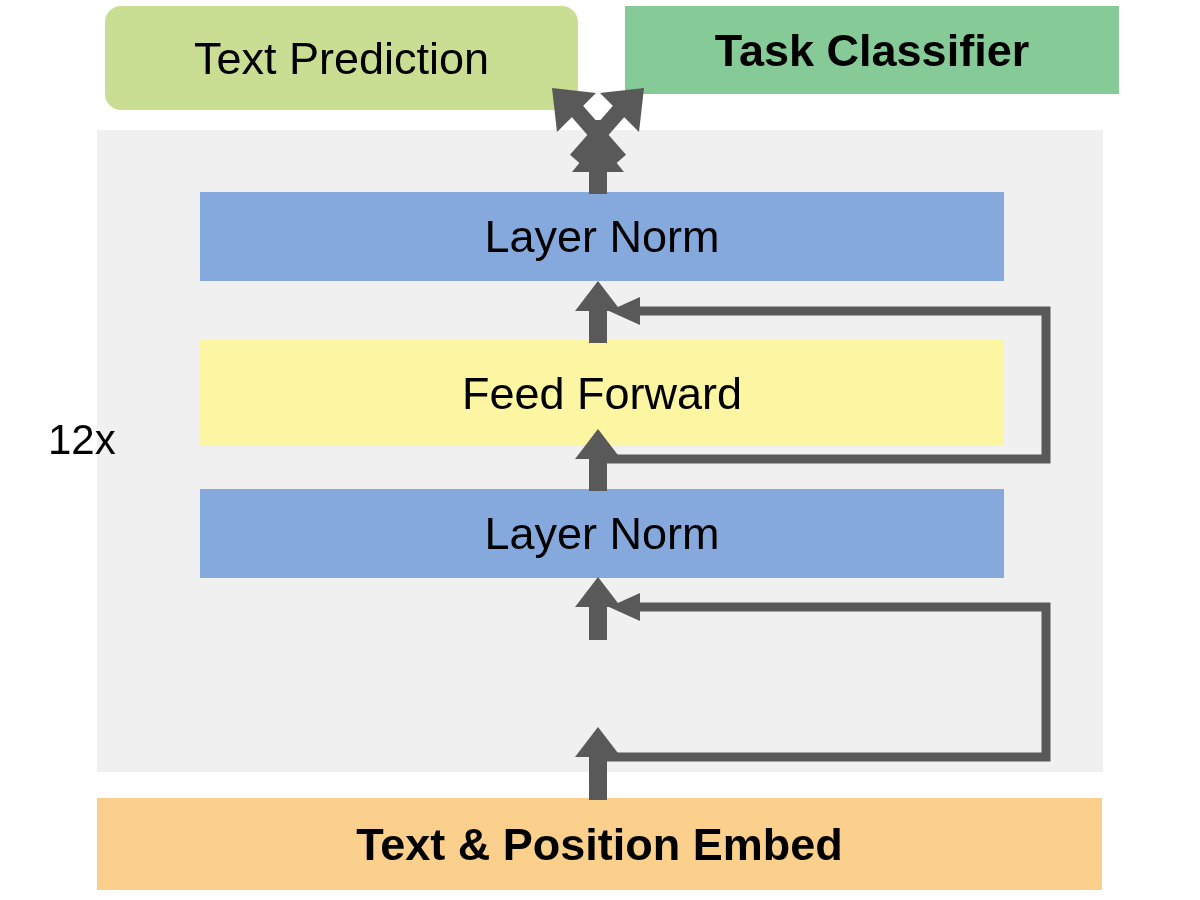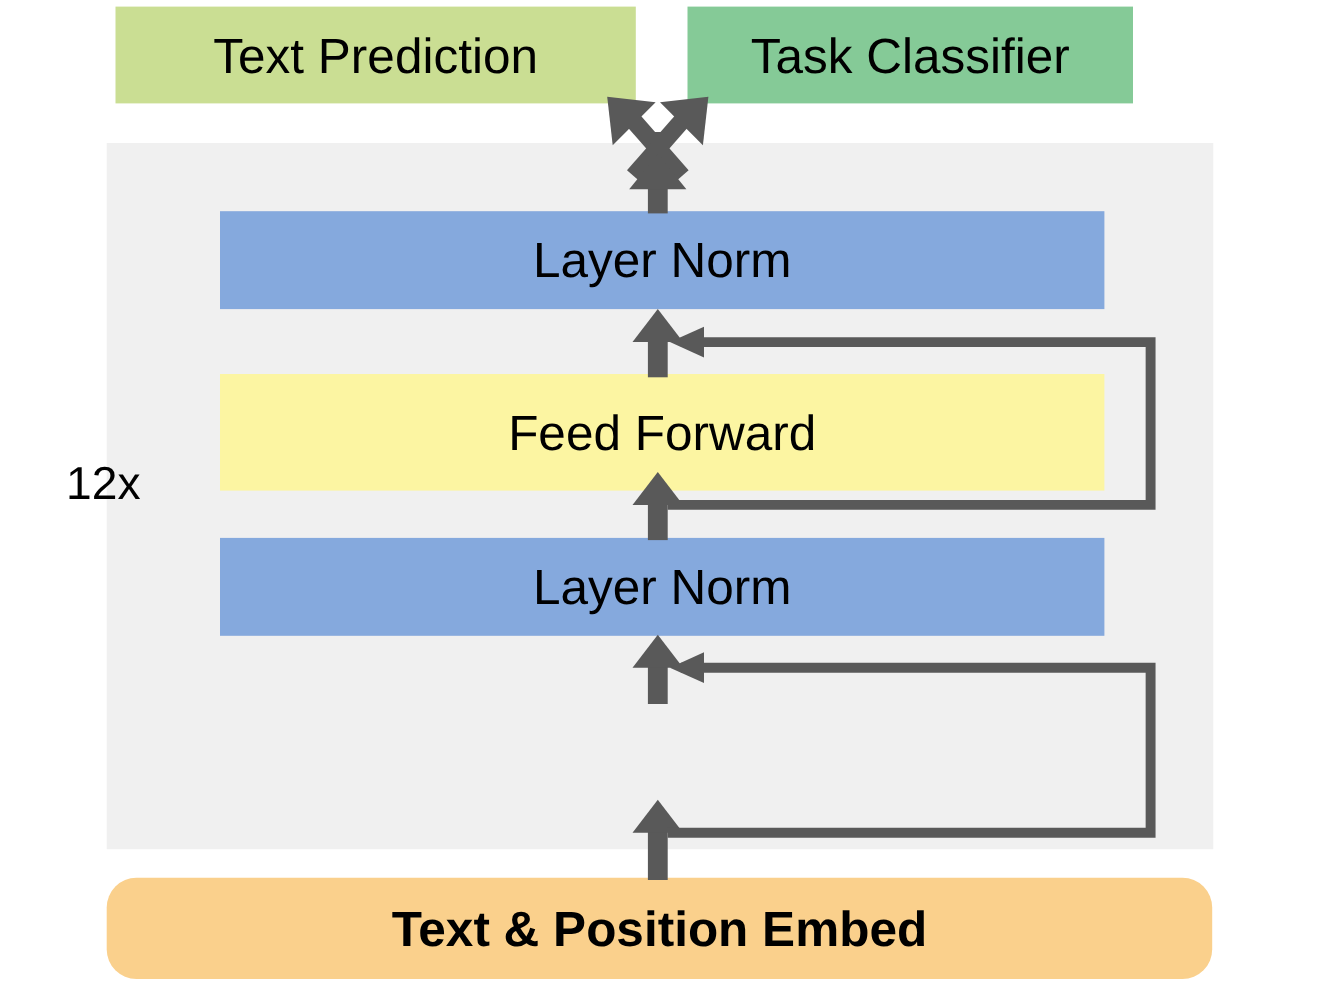--- a/index.html
+++ b/index.html
@@ -39,29 +39,29 @@
   }
   #arrows {
     position: absolute;
     left: 0;
     top: 0;
     width: 1200px;
     height: 900px;
     pointer-events: none;
   }
   
-  #box-text-prediction { left: 105px; top: 6px; width: 473px; height: 88px; background: #cade93; font-size: 45px; }
-  #box-task-classifier { left: 625px; top: 6px; width: 405px; height: 88px; background: #85ca97; font-size: 45px; }
+  #box-text-prediction { left: 105px; top: 6px; width: 473px; height: 104px; background: #cade93; font-size: 45px; border-radius: 16px; }
+  #box-task-classifier { left: 625px; top: 6px; width: 494px; height: 88px; background: #85ca97; font-size: 45px; font-weight: bold; }
   #box-layer-norm-top  { left: 200px; top: 192px; width: 804px; height: 89px; background: #85a9dd; font-size: 45px; }
   #box-feed-forward    { left: 200px; top: 340px; width: 804px; height: 106px; background: #fcf5a2; font-size: 45px; }
   #box-layer-norm-bot  { left: 200px; top: 489px; width: 804px; height: 89px; background: #85a9dd; font-size: 45px; }
   #box-attention       { left: 200px; top: 638px; width: 804px; height: 89px; background: #f4a8d0; font-size: 45px; }
-  #box-embed           { left: 97px; top: 798px; width: 1005px; height: 92px; background: #fad08c; font-size: 45px; font-weight: bold; border-radius: 27px; }
+  #box-embed           { left: 97px; top: 798px; width: 1005px; height: 92px; background: #fad08c; font-size: 45px; font-weight: bold; }
   #gray-panel          { left: 97px; top: 130px; width: 1006px; height: 642px; }
-  #repeat-12x          { left: 48px; top: 419px; margin-left: 12px; }
+  #repeat-12x          { left: 48px; top: 419px; }
 </style>
 </head>
 <body>
 
 <div id="canvas">
 
   <div class="box" id="box-text-prediction">Text Prediction</div>
 
   <div class="box" id="box-task-classifier">Task Classifier</div>
 

